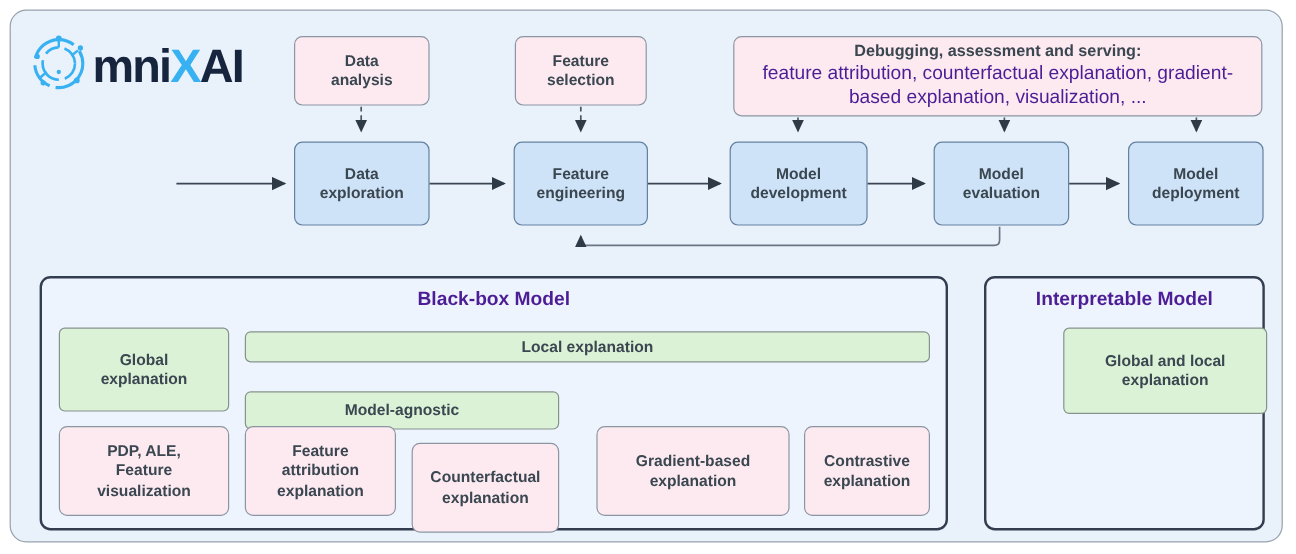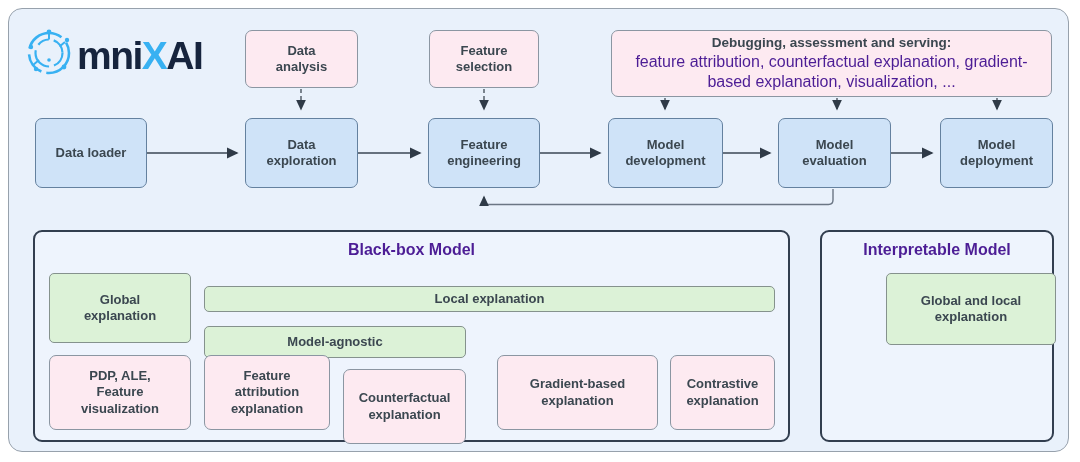--- a/index.html
+++ b/index.html
@@ -69,38 +69,37 @@
 
   <div class="abs box pink" style="left:245px;top:30px;width:113px;height:58px;">Data
 analysis</div>
   <div class="abs box pink" style="left:429px;top:30px;width:110px;height:58px;">Feature
 selection</div>
   <div class="abs box pink debug-box" style="left:611px;top:30px;width:441px;height:67px;">
     <span class="debug-title">Debugging, assessment and serving:</span>
     <span class="debug-body">feature attribution, counterfactual explanation, gradient-based explanation, visualization, ...</span>
   </div>
 
-  <div class="abs box blue" style="left:35px;top:118px;width:112px;height:70px;">Data loader</div>
   <div class="abs box blue" style="left:245px;top:118px;width:113px;height:70px;">Data
 exploration</div>
   <div class="abs box blue" style="left:428px;top:118px;width:112px;height:70px;">Feature
 engineering</div>
   <div class="abs box blue" style="left:608px;top:118px;width:115px;height:70px;">Model
 development</div>
   <div class="abs box blue" style="left:778px;top:118px;width:113px;height:70px;">Model
 evaluation</div>
   <div class="abs box blue" style="left:940px;top:118px;width:113px;height:70px;">Model
 deployment</div>
 
   <div class="abs container" style="left:33px;top:230px;width:757px;height:212px;">
     <div class="container-title">Black-box Model</div>
   </div>
   <div class="abs box green" style="left:49px;top:273px;width:142px;height:70px;">Global
 explanation</div>
-  <div class="abs box green" style="left:204px;top:276px;width:571px;height:26px;margin-top:10px;">Local explanation</div>
+  <div class="abs box green" style="left:204px;top:276px;width:571px;height:26px;">Local explanation</div>
   <div class="abs box green" style="left:204px;top:312px;width:262px;height:32px;margin-top:14px;">Model-agnostic</div>
   <div class="abs box pink" style="left:49px;top:355px;width:142px;height:75px;">PDP, ALE,
 Feature
 visualization</div>
   <div class="abs box pink" style="left:204px;top:355px;width:126px;height:75px;">Feature
 attribution
 explanation</div>
   <div class="abs box pink" style="left:343px;top:369px;width:123px;height:75px;">Counterfactual
 explanation</div>
   <div class="abs box pink" style="left:497px;top:355px;width:161px;height:75px;">Gradient-based

